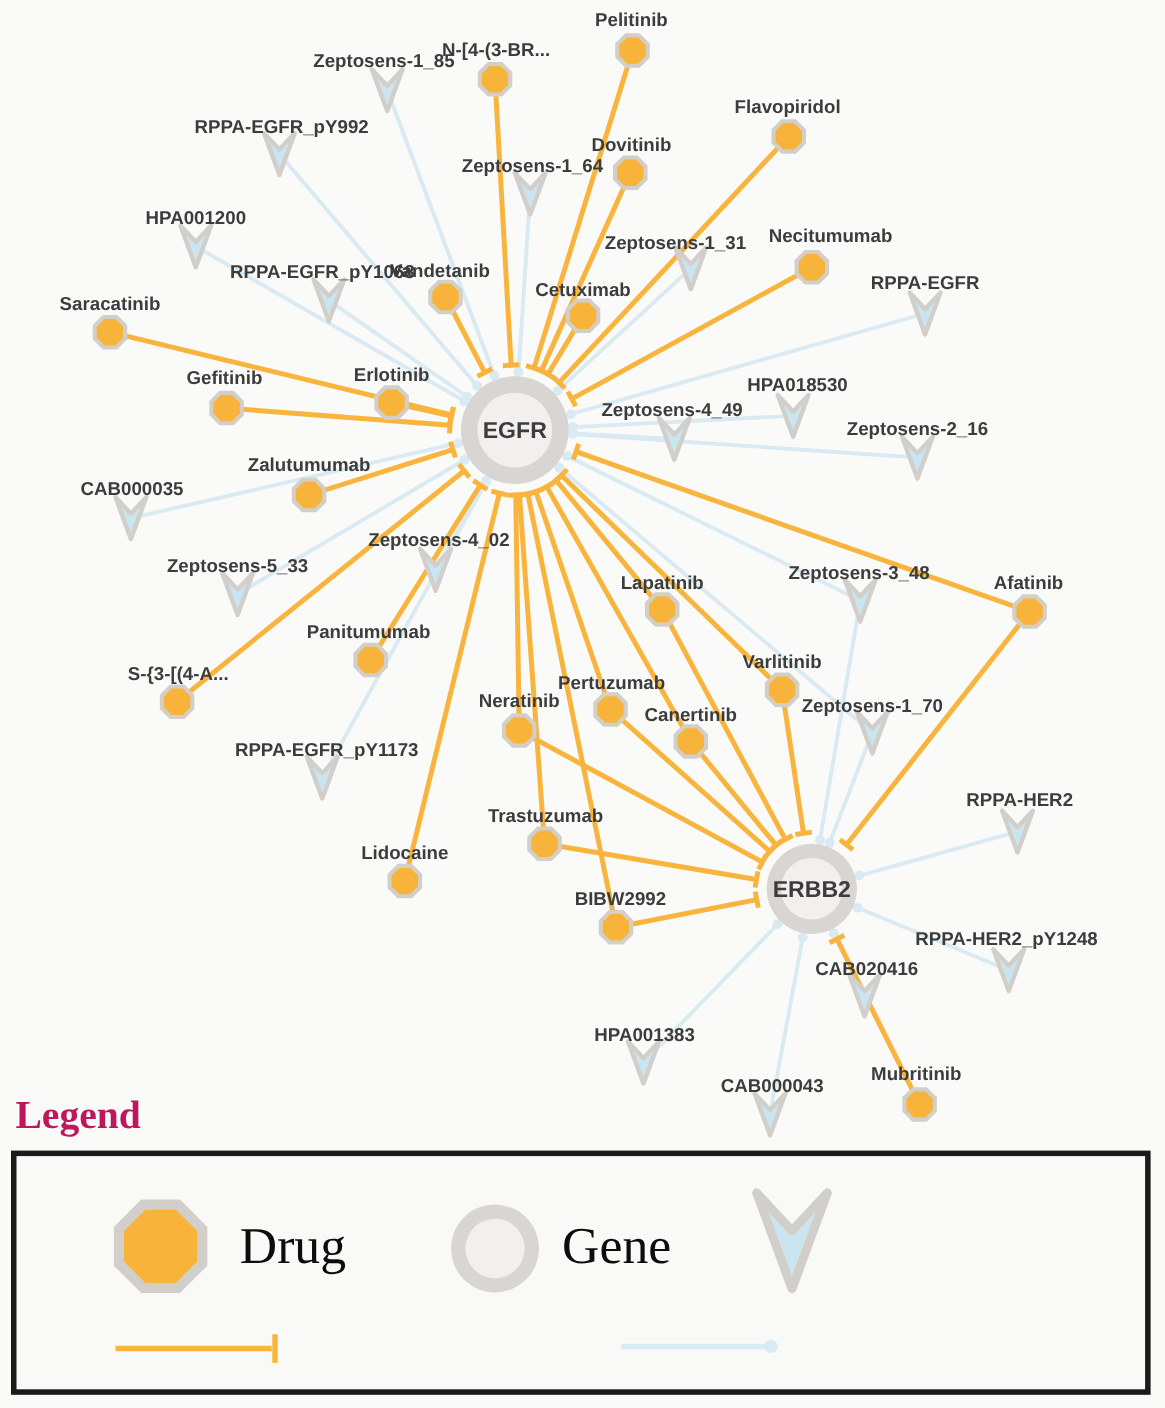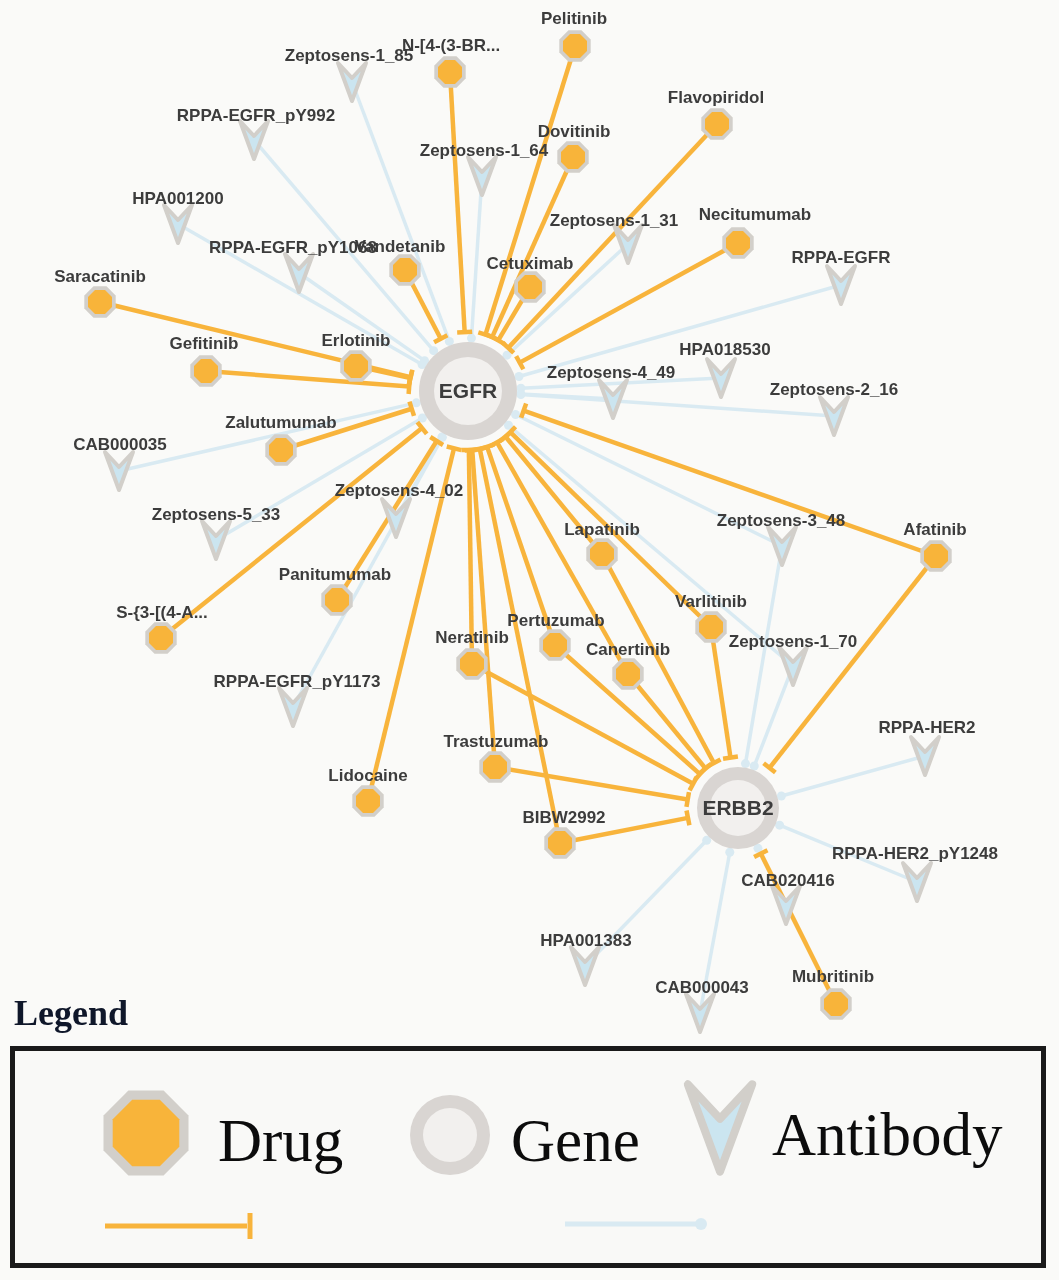--- a/index.html
+++ b/index.html
@@ -8,41 +8,40 @@
     background:#fafaf8;
     font-family:"Liberation Sans",sans-serif;
   }
   #figure{position:absolute;inset:0;}
   .legend-box{
     position:absolute;left:10px;top:1046px;width:1026px;height:212px;
     border:5px solid #1a1a1a;background:#f9f9f7;
   }
   .legend-title{
     position:absolute;left:14px;top:992px;
-    font-family:"Liberation Serif",serif;font-weight:bold;font-size:36px;color:#0f172a;
+    font-family:"Liberation Serif",serif;font-weight:bold;font-size:36px;color:#be185d;
   }
   .ltext{
     position:absolute;color:#0c0c0c;
     font-family:"Liberation Serif",serif;line-height:1;white-space:nowrap;
   }
-  .ltext.big{font-size:61px;font-family:Liberation Serif, serif;}
+  .ltext.big{font-size:47px;font-family:Liberation Serif, serif;}
   .ltext.small{font-size:40px;}
   #net{position:absolute;left:0;top:0;}
 </style>
 </head>
 <body>
 
 <div id="figure">
 
   <div class="legend-title">Legend</div>
   <div class="legend-box"></div>
 
   <span class="ltext big" style="left:218px;top:1110px">Drug</span>
   <span class="ltext big" style="left:511px;top:1110px">Gene</span>
-  <span class="ltext big" style="left:772px;top:1104px">Antibody</span>
 
   <svg id="net" width="1059" height="1280" viewBox="0 0 1059 1280" xmlns="http://www.w3.org/2000/svg">
       <line x1="352" y1="82" x2="449.3728610909475" y2="341.3811558370929" stroke="#D9EAF2" stroke-width="3.5"></line>
       <circle cx="449.3728610909475" cy="341.3811558370929" r="4.5" fill="#D9EAF2"></circle>
       <line x1="254" y1="140" x2="433.6140376860343" y2="350.66880121118976" stroke="#D9EAF2" stroke-width="3.5"></line>
       <circle cx="433.6140376860343" cy="350.66880121118976" r="4.5" fill="#D9EAF2"></circle>
       <line x1="178" y1="224" x2="422.07108519316347" y2="364.55128009399414" stroke="#D9EAF2" stroke-width="3.5"></line>
       <circle cx="422.07108519316347" cy="364.55128009399414" r="4.5" fill="#D9EAF2"></circle>
       <line x1="299" y1="273" x2="424.5444988363767" y2="360.6582891283577" stroke="#D9EAF2" stroke-width="3.5"></line>
       <circle cx="424.5444988363767" cy="360.6582891283577" r="4.5" fill="#D9EAF2"></circle>

